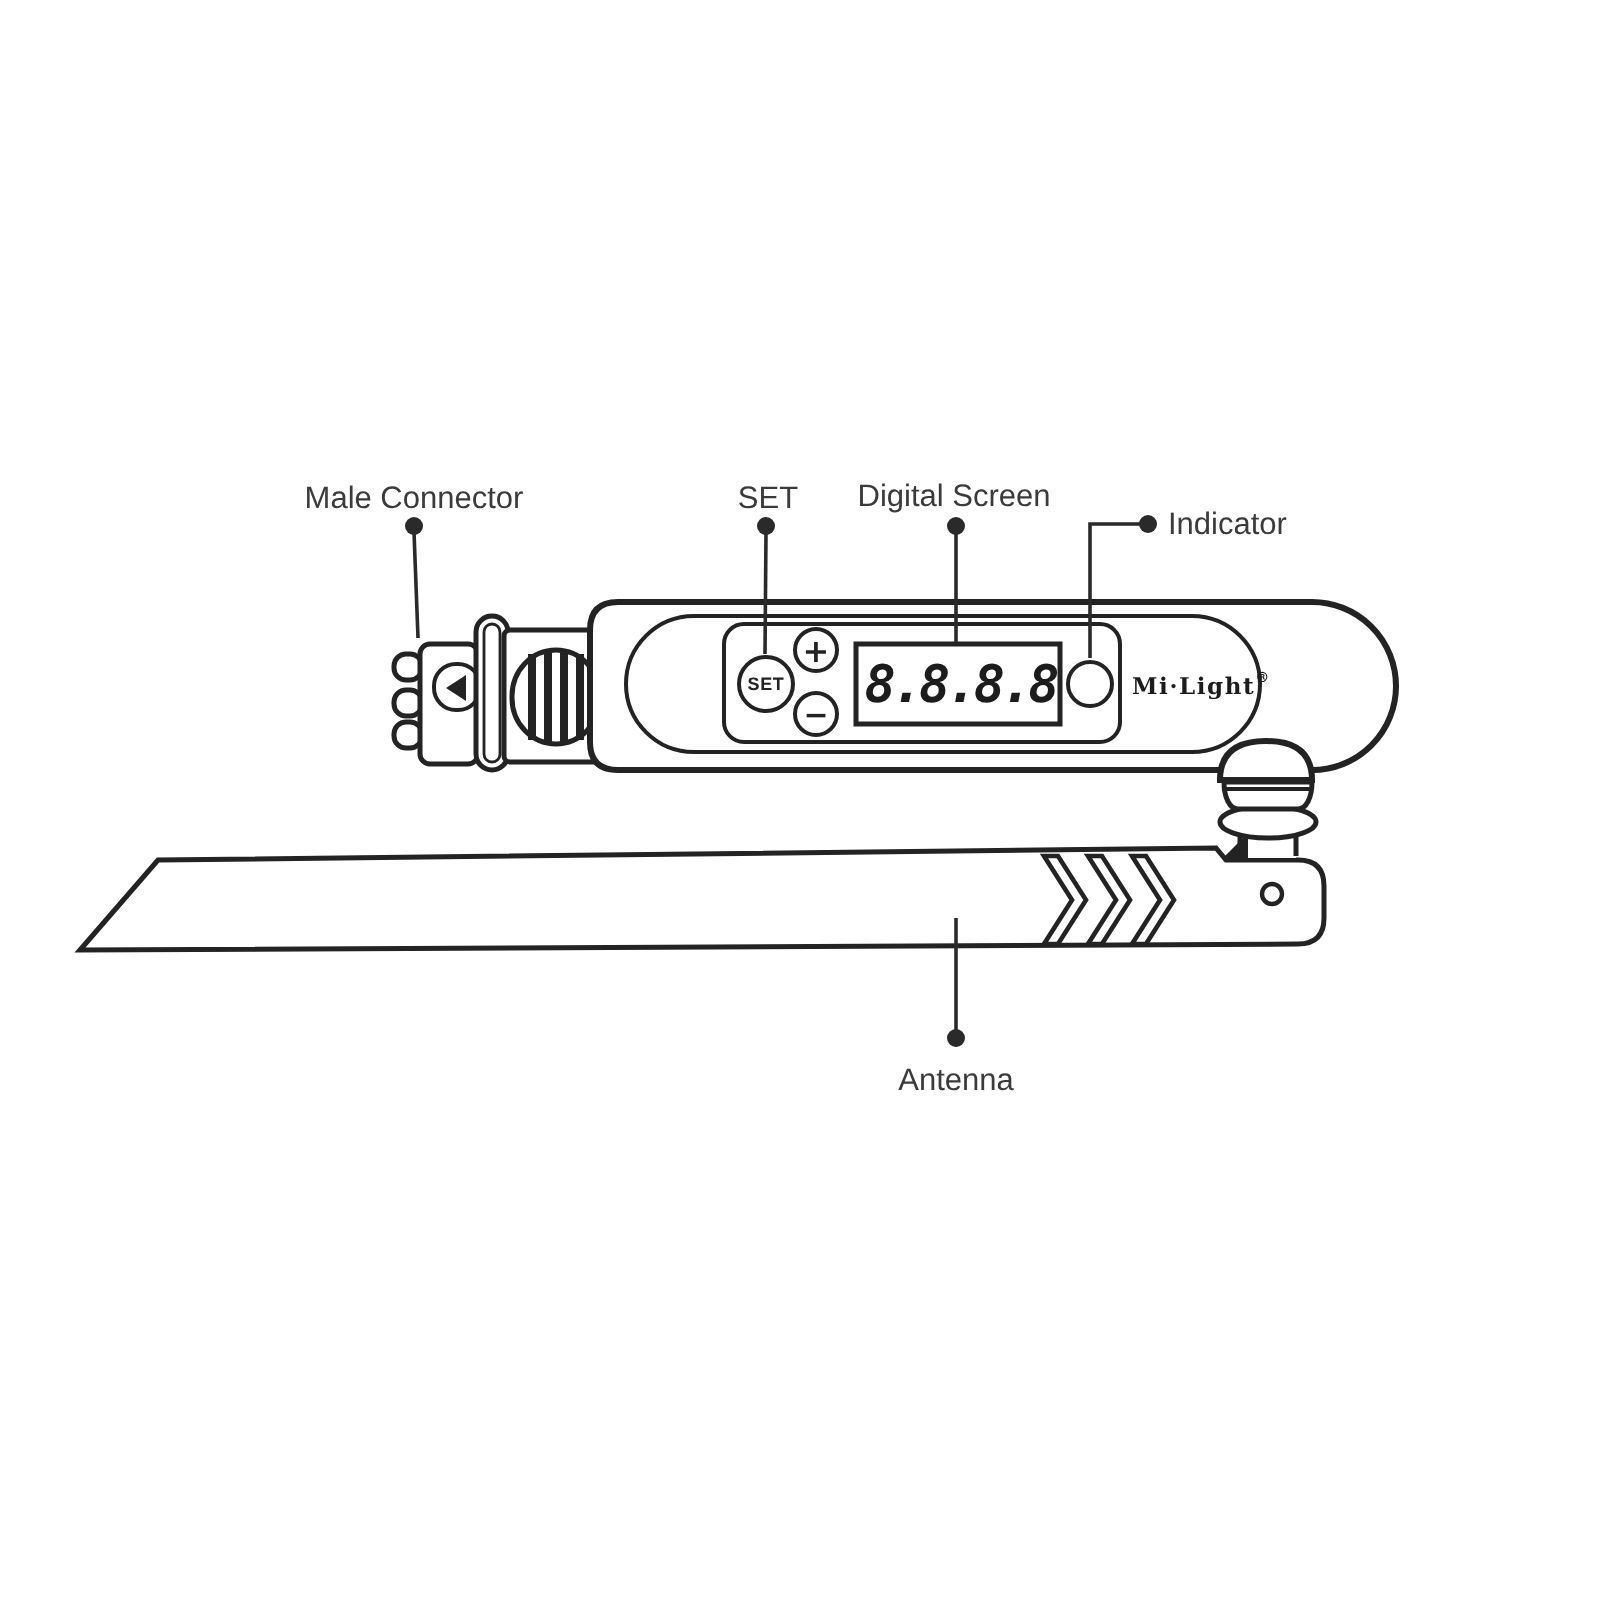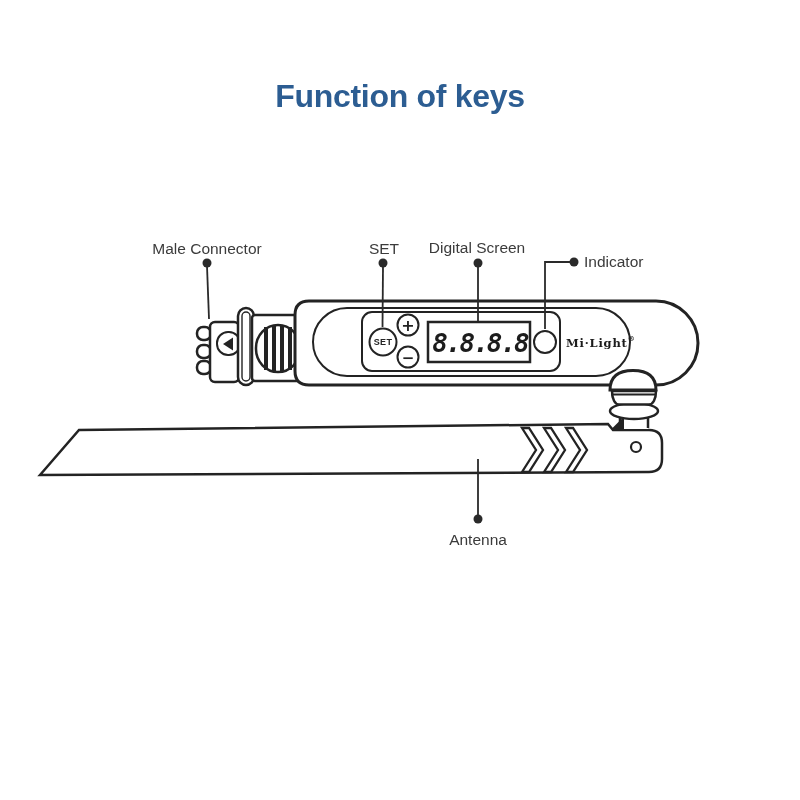--- a/index.html
+++ b/index.html
@@ -21,21 +21,20 @@
            letter-spacing:.3px;fill:#232323;}
   .digits{font-family:"DejaVu Sans Mono",monospace;font-style:italic;font-weight:bold;
           font-size:26px;letter-spacing:-2px;fill:#1c1c1c;}
   .brand{font-family:"DejaVu Serif",serif;font-weight:bold;fill:#1c1c1c;}
 </style>
 </head>
 <body>
 
 <div class="page">
 
-  <div class="title">Function of keys</div>
 
   <svg width="800" height="800" viewBox="0 0 800 800">
 
     <g>
       <rect x="197" y="327" width="14" height="13" rx="6" class="outline med"></rect>
       <rect x="197" y="345" width="14" height="13" rx="6" class="outline med"></rect>
       <rect x="197" y="361" width="14" height="13" rx="6" class="outline med"></rect>
       <rect x="210" y="322" width="29" height="60" rx="5" class="outline med"></rect>
       <rect x="217" y="332" width="23" height="23" rx="11" class="outline thin"></rect>
       <path d="M 223,344 L 233,337.5 L 233,350.5 Z" fill="#232323"></path>

